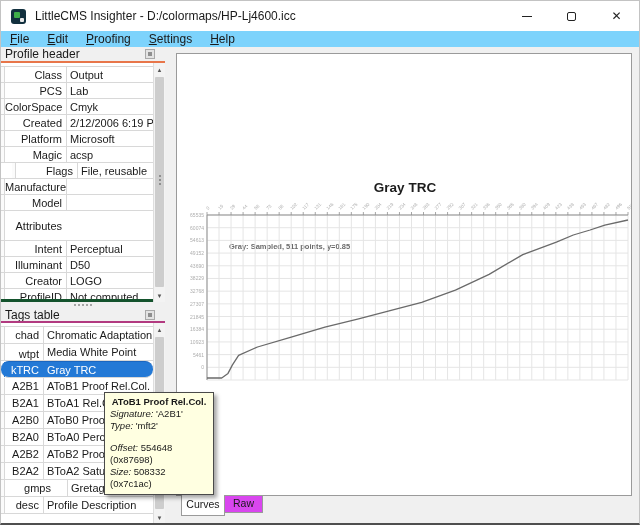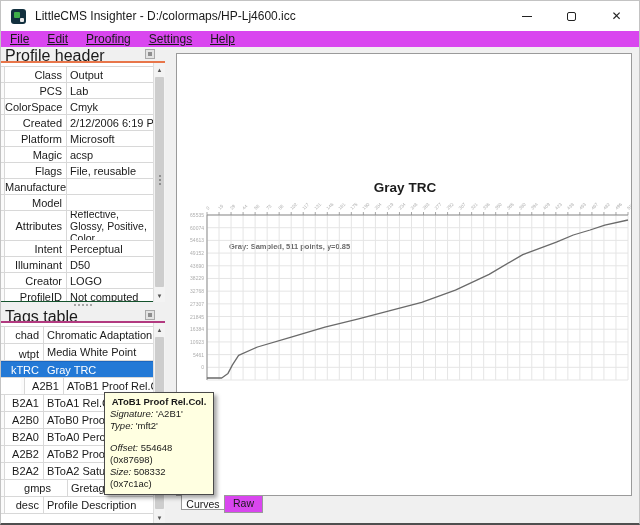--- a/index.html
+++ b/index.html
@@ -16,29 +16,29 @@
     background:#12303e; position:relative; flex:0 0 auto; }
   .app-icon::after { content:""; position:absolute; left:3px; top:3px; width:6px; height:6px; background:#3fae49; border-radius:1px; }
   .app-icon::before { content:""; position:absolute; right:2px; bottom:2px; width:4px; height:4px; background:#e8e8e8; border-radius:1px; }
   .title-text { margin-left:9px; font-size:12px; white-space:nowrap; }
   .winbtns { margin-left:auto; display:flex; height:100%; }
   .winbtn { width:45px; height:100%; display:flex; align-items:center; justify-content:center; }
   .glyph-min { width:10px; height:1px; background:#222; }
   .glyph-max { width:9px; height:9px; border:1px solid #222; border-radius:2px; }
   .glyph-close { font-size:12px; color:#222; line-height:1; }
   
-  .menubar { position:absolute; left:0; top:30px; width:100%; height:16px; background:#d946ef; display:flex; align-items:center; font-size:12px;text-decoration:underline; }
+  .menubar { position:absolute; left:0; top:30px; width:100%; height:16px; background:#7dd3fc; display:flex; align-items:center; font-size:12px; }
   .menu-item { padding:0 9px; white-space:nowrap; }
   
-  .panel-header { position:absolute; left:0; width:164px; height:14px; background:#f0f0f0; font-size:16px; display:flex; }
+  .panel-header { position:absolute; left:0; width:164px; height:14px; background:#f0f0f0; font-size:12px; display:flex; align-items:center; }
   .panel-header .ph-label { margin-left:4px; }
   .opt-icon { position:absolute; right:10px; top:2px; width:10px; height:10px; border:1px solid #a9a9a9; background:#e3e3e3; }
   .opt-icon::after { content:""; position:absolute; left:2px; top:2px; width:4px; height:4px; background:#8f8f8f; }
   .accent { position:absolute; left:0; width:164px; height:2px; }
-  .tbl { position:absolute; left:0; width:152px; background:#ffffff; overflow:hidden; border-bottom:1px solid #14532d; }
+  .tbl { position:absolute; left:0; width:152px; background:#ffffff; overflow:hidden; border-bottom:3px solid #14532d; }
   .partial-row { height:4px; border-bottom:1px solid #d8d8d8; background:#fff; }
   .trow { display:flex; border-bottom:1px solid #d8d8d8; background:#fff; font-size:11px; align-items:center; }
   .trow .strip { width:4px; align-self:stretch; border-right:1px solid #d8d8d8; background:#fbfbfb; flex:0 0 auto;}
   .cell-label { text-align:right; padding-right:4px; white-space:nowrap; overflow:hidden; flex:0 0 auto; }
   .cell-value { border-left:1px solid #d8d8d8; padding-left:3px; white-space:nowrap; overflow:hidden; flex:1 1 auto; align-self:stretch; display:flex; align-items:center;}
   .ph-row .cell-label { width:61px; }
   .tag-row .cell-label { width:38px; }
   .trow.tall .cell-value { white-space:normal; line-height:12px; font-size:10.5px; }
   .trow.selected { background:#2379d6; color:#ffffff; border-top:1px solid #1a66c0; }
   .trow.selected .cell-value, .trow.selected .strip { border-color:#2379d6; background:transparent; }
@@ -49,21 +49,21 @@
   .sb-grip { position:absolute; left:4px; width:2px; height:2px; background:#8f8f8f; box-shadow:0 4px 0 #8f8f8f, 0 8px 0 #8f8f8f; }
   .splitter { position:absolute; left:0; width:164px; height:6px; display:flex; align-items:center; justify-content:center; }
   .splitter .dots { width:2px; height:2px; background:#a5a5a5; box-shadow:-8px 0 0 #a5a5a5,-4px 0 0 #a5a5a5,4px 0 0 #a5a5a5,8px 0 0 #a5a5a5; }
   
   .chart-panel { position:absolute; left:175px; top:52px; width:456px; height:443px; background:#ffffff; border:1px solid #9a9a9a; }
   .chart-title { position:absolute; left:0; top:126px; width:456px; text-align:center; font-size:13.5px; font-weight:bold; color:#1c1c1c; }
   .chart-annot { position:absolute; left:52px; top:188px; font-size:7.5px; font-weight:bold; color:#6a6a6a; }
   .chart-svg { position:absolute; left:0; top:0; }
   
   .tab { position:absolute; font-size:10.5px; text-align:center; }
-  .tab.active { left:180px; top:494px; width:44px; height:15px; background:#ffffff; border:1px solid #9a9a9a; border-top:none; z-index:3; padding-top:3px; }
+  .tab.active { left:180px; top:494px; width:44px; height:21px; background:#ffffff; border:1px solid #9a9a9a; border-top:none; z-index:3; padding-top:3px; }
   .tab.inactive { left:223px; top:495px; width:39px; height:17px; background:#d946ef; border:1px solid #9a9a9a; border-top:none; padding-top:1px; }
   
   .tooltip { position:absolute; left:103px; top:391px; width:110px; background:#ffffe1; border:1px solid #4a4a4a; box-shadow:3px 3px 4px rgba(0,0,0,0.35); z-index:5; font-size:9.5px; padding:3px 5px 4px 5px; line-height:12px; }
   .tooltip .tt-title { font-weight:bold; text-align:center; }
   .tooltip .lbl { font-style:italic; }
   .tooltip .gap { height:10px; }
   u { text-decoration:underline; }
 </style>
 </head>
 <body>
@@ -136,21 +136,21 @@
           <span>Microsoft</span>
         </div>
       </div>
       <div class="trow ph-row" style="height: 16px;">
         <div class="strip"></div>
         <div class="cell-label">Magic</div>
         <div class="cell-value">
           <span>acsp</span>
         </div>
       </div>
-      <div class="trow ph-row" style="height: 16px;">
+      <div class="trow ph-row" style="height: 16px; padding-left: 11px;">
         <div class="strip"></div>
         <div class="cell-label">Flags</div>
         <div class="cell-value">
           <span>File, reusable</span>
         </div>
       </div>
       <div class="trow ph-row" style="height: 16px;">
         <div class="strip"></div>
         <div class="cell-label">Manufacturer</div>
         <div class="cell-value">
@@ -160,23 +160,20 @@
       <div class="trow ph-row" style="height: 16px;">
         <div class="strip"></div>
         <div class="cell-label">Model</div>
         <div class="cell-value">
           <span></span>
         </div>
       </div>
       <div class="trow ph-row tall" style="height: 30px;">
         <div class="strip"></div>
         <div class="cell-label">Attributes</div>
-        <div class="cell-value">
-          <span>Reflective, Glossy, Positive, Color</span>
-        </div>
       </div>
       <div class="trow ph-row" style="height: 16px;">
         <div class="strip"></div>
         <div class="cell-label">Intent</div>
         <div class="cell-value">
           <span>Perceptual</span>
         </div>
       </div>
       <div class="trow ph-row" style="height: 16px;">
         <div class="strip"></div>
@@ -226,28 +223,28 @@
           <span>Chromatic Adaptation</span>
         </div>
       </div>
       <div class="trow tag-row" style="height: 17px; align-items: flex-end;">
         <div class="strip"></div>
         <div class="cell-label">wtpt</div>
         <div class="cell-value">
           <span>Media White Point</span>
         </div>
       </div>
-      <div class="trow tag-row selected" style="height: 17px;">
+      <div class="trow tag-row selected" style="height: 17px; border-radius: 8px;">
         <div class="strip"></div>
         <div class="cell-label">kTRC</div>
         <div class="cell-value">
           <span>Gray TRC</span>
         </div>
       </div>
-      <div class="trow tag-row" style="height: 17px; padding-left: 20px;">
+      <div class="trow tag-row" style="height: 17px;">
         <div class="strip"></div>
         <div class="cell-label">A2B1</div>
         <div class="cell-value">
           <span>AToB1 Proof Rel.Col.</span>
         </div>
       </div>
       <div class="trow tag-row" style="height: 17px;">
         <div class="strip"></div>
         <div class="cell-label">B2A1</div>
         <div class="cell-value">

